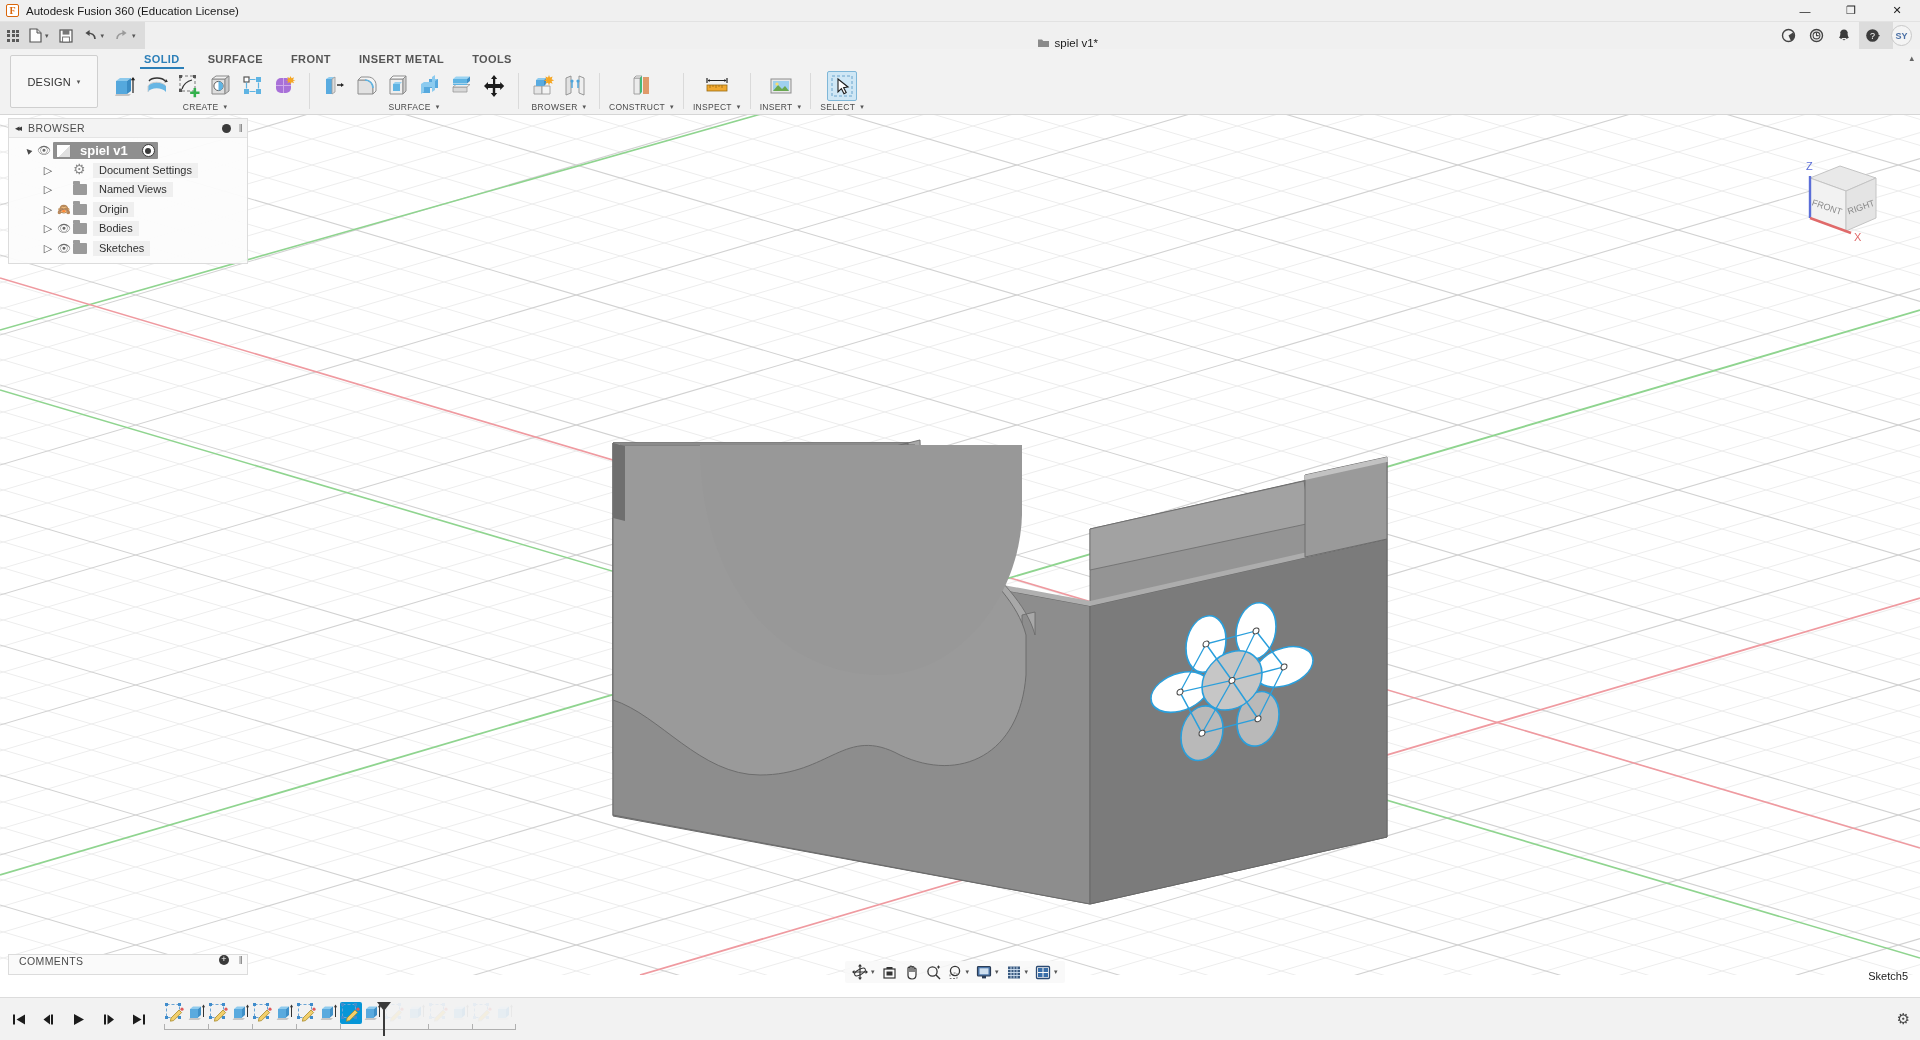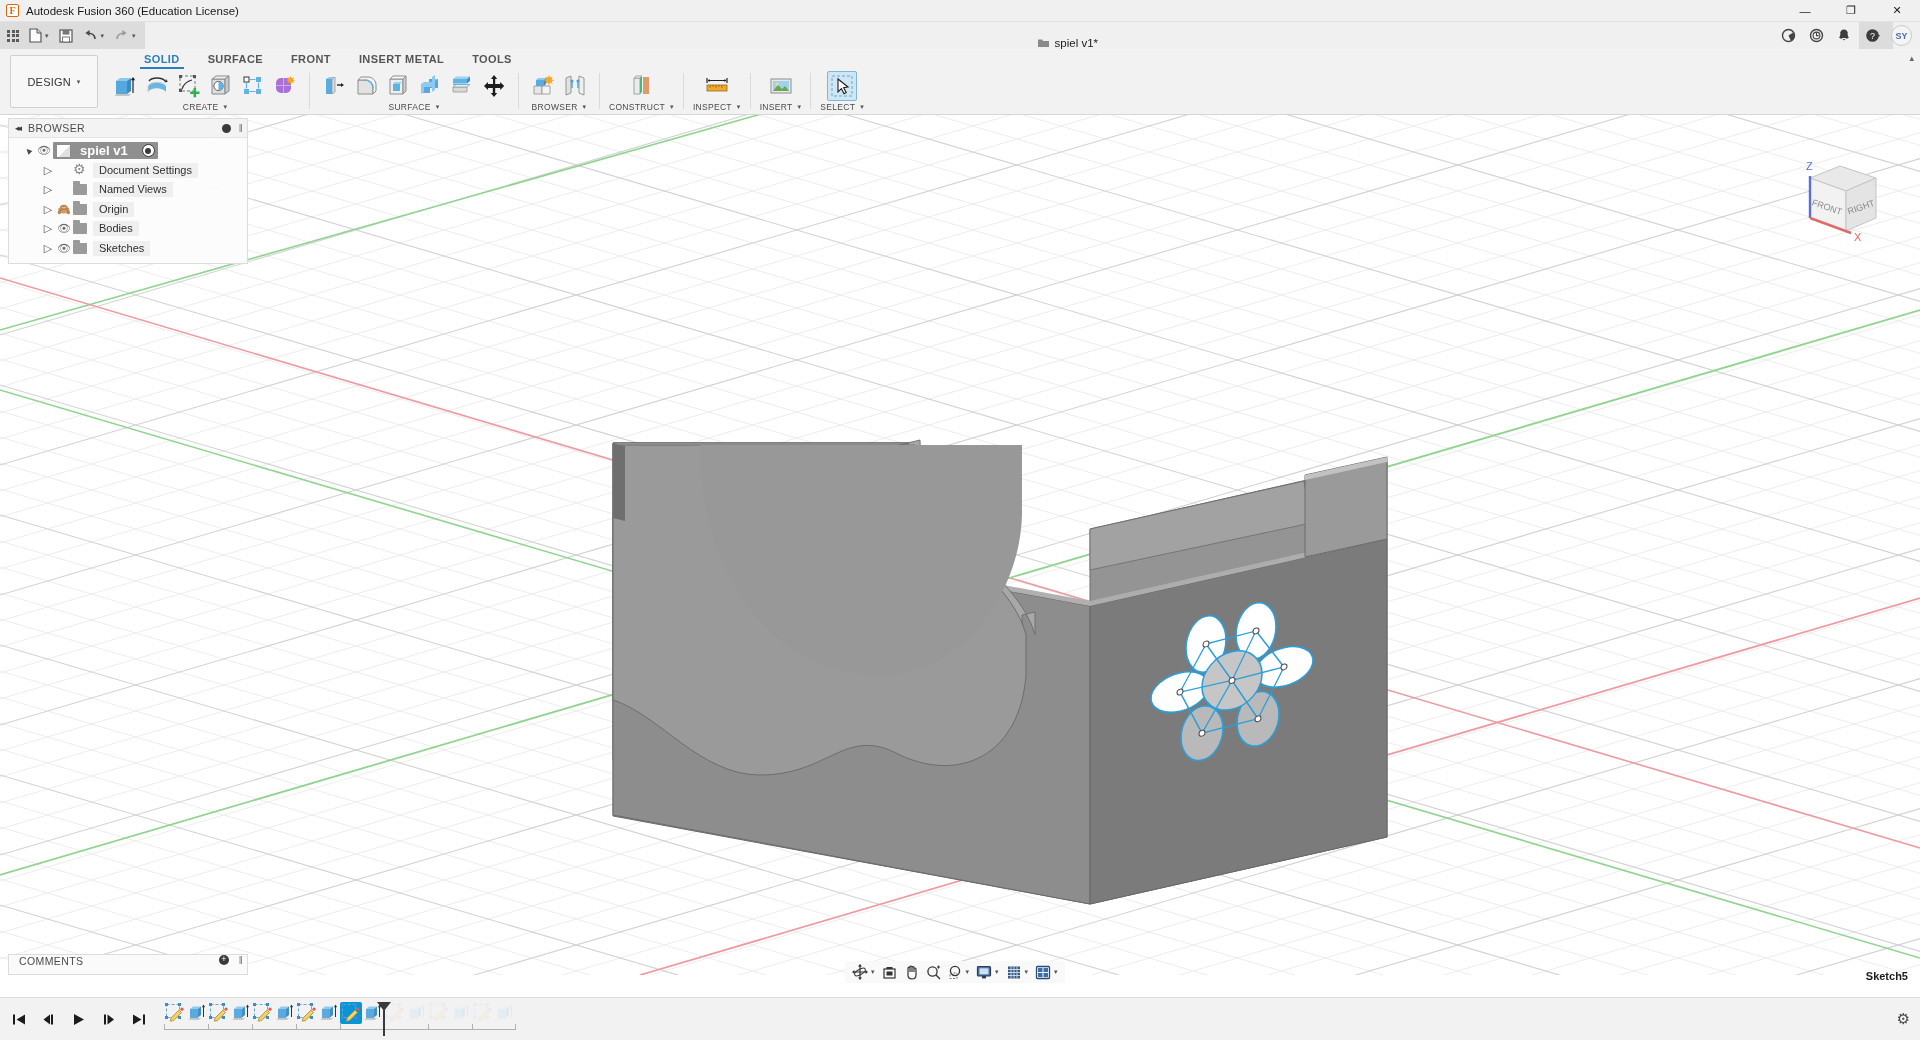--- a/index.html
+++ b/index.html
@@ -139,21 +139,21 @@
   .comments .grip { position: absolute; right: 4px; font-size: 10px; color: #777; }
 
   
   .navbar {
     position: absolute; bottom: 57px; left: 845px; height: 22px;
     display: flex; align-items: center; gap: 1px;
     background: rgba(248,248,248,0.85); padding: 0 4px; border-radius: 2px; z-index: 25;
   }
   .navbtn { height: 20px; display: flex; align-items: center; justify-content: center; padding: 0 3px; }
 
-  .sketch-status { position: absolute; bottom: 58px; right: 12px; font-size: 11px; color: #1b1b1b; font-weight: bold; z-index: 25; }
+  .sketch-status { position: absolute; bottom: 58px; right: 12px; font-size: 11px; color: #1b1b1b; font-weight: normal; z-index: 25; }
 
   
   .timeline {
     position: absolute; bottom: 0; left: 0; width: 1920px; height: 43px;
     background: #f2f2f2; border-top: 1px solid #dcdcdc; display: flex; align-items: center;
   }
   .tl-playback { display: flex; align-items: center; gap: 12px; margin-left: 10px; }
   .tl-btn { width: 18px; height: 20px; display: flex; align-items: center; justify-content: center; color: #1c1c1c; }
   .tl-track { position: relative; margin-left: 16px; height: 34px; display: flex; align-items: flex-start; }
   .tl-node { width: 22px; height: 22px; display: flex; align-items: center; justify-content: center; position: relative; }

